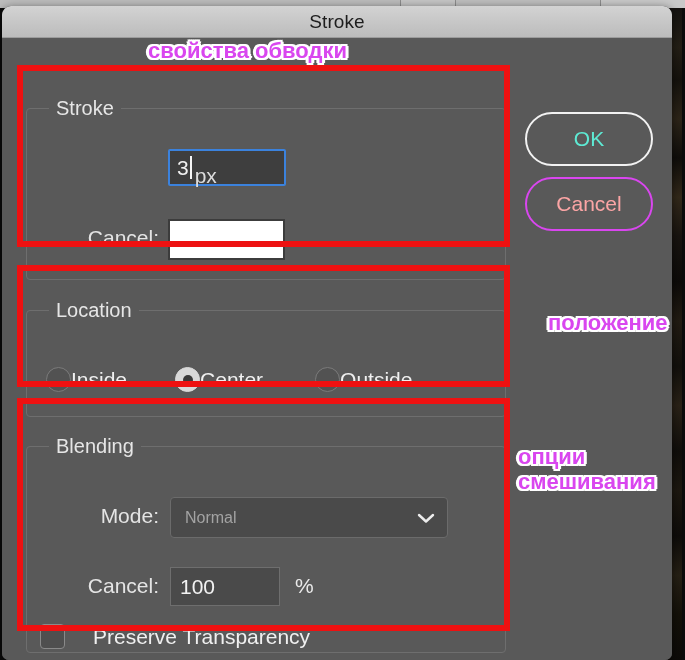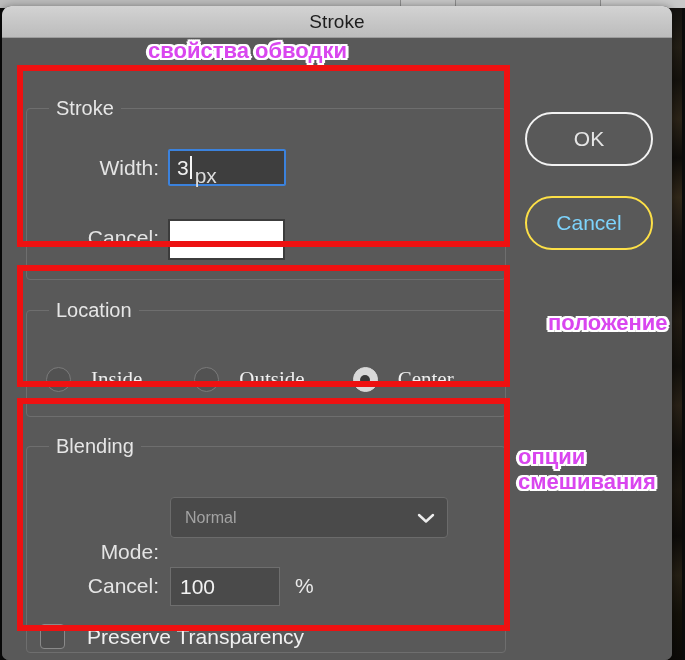--- a/index.html
+++ b/index.html
@@ -161,22 +161,21 @@
   .radio-row {
     position: absolute;
     left: 0; top: 56px;
     width: 478px;
     display: flex;
     align-items: center;
   }
   .radio-item {
     display: flex;
     align-items: center;
-    gap: 20px;
-    font-family: Liberation Serif, serif;
+    gap: 0;
   }
   .radio-item.r1 { margin-left: 19px; }
   .radio-item.r2 { margin-left: 48px; }
   .radio-item.r3 { margin-left: 52px; }
   .radio-dot {
     width: 25px; height: 25px;
     border-radius: 50%;
     background: #525252;
     border: 1px solid #7b7b7b;
     box-sizing: border-box;
@@ -195,21 +194,21 @@
     border-radius: 50%;
     background: #3a3a3a;
   }
   .radio-label {
     color: #f0f0f0;
     font-size: 21px;
     white-space: nowrap;
   }
 
   
-  #label-mode { left: 10px; top: 57px; width: 122px; margin-top: 36px; }
+  #label-mode { left: 10px; top: 57px; width: 122px; }
   #mode-select {
     position: absolute;
     left: 143px; top: 50px;
     width: 278px; height: 41px;
     background: #4a4a4a;
     border: 1px solid #6b6b6b;
     border-radius: 4px;
     box-sizing: border-box;
     display: flex;
     align-items: center;
@@ -237,21 +236,21 @@
     left: 268px; top: 127px;
     color: #eaeaea;
     font-size: 21px;
   }
 
   #preserve-row {
     position: absolute;
     left: 13px; top: 177px;
     display: flex;
     align-items: center;
-    gap: 22px;
+    gap: 28px;
   }
   #preserve-box {
     width: 25px; height: 25px;
     border-radius: 4px;
     background: #4f4f4f;
     border: 1px solid #8a8a8a;
     box-sizing: border-box;
     flex: none;
   }
   #preserve-label { color: #f0f0f0; font-size: 21px; white-space: nowrap; }
@@ -259,26 +258,26 @@
   
   .dlg-btn {
     position: absolute;
     width: 128px;
     height: 54px;
     border-radius: 27px;
     background: transparent;
     display: flex;
     align-items: center;
     justify-content: center;
-    color: #e5e5e5;
+    color: #5eead4;
     font-size: 21px;
     box-sizing: border-box;
   }
   #ok-button     { left: 523px; top: 74px;  border: 2px solid #f2f2f2; }
-  #cancel-button { left: 523px; top: 158px; border: 2px solid #fde047; color: #7dd3fc; }
+  #cancel-button { left: 523px; top: 139px; border: 2px solid #d946ef; color: #fca5a5; }
 
   
   .redbox {
     position: absolute;
     border: 6px solid #ee1111;
     box-sizing: border-box;
     pointer-events: none;
   }
   #redbox-stroke   { left: 17px;  top: 65px;  width: 493px; height: 182px; }
   #redbox-location { left: 17px;  top: 265px; width: 493px; height: 122px; }
@@ -318,46 +317,45 @@
 
   <div id="titlebar">
     <span id="title-text">Stroke</span>
   </div>
 
   <div id="dialog-body">
 
     <div class="group" id="group-stroke">
       <span class="legend">Stroke</span>
 
-      <span class="field-label" id="label-width">Width:</span>
       <div id="width-input">
         <span id="width-value">3</span>
         <span id="width-caret"></span>
         <span id="width-unit">px</span>
       </div>
 
       <span class="field-label" id="label-color">Cancel:</span>
       <div id="color-swatch"></div>
     </div>
 
     <div class="group" id="group-location">
       <span class="legend">Location</span>
 
       <div class="radio-row">
         <div class="radio-item r1">
           <span class="radio-dot"></span>
           <span class="radio-label">Inside</span>
         </div>
+        <div class="radio-item r2">
+          <span class="radio-dot checked"></span>
+          <span class="radio-label">Center</span>
+        </div>
         <div class="radio-item r3">
           <span class="radio-dot"></span>
           <span class="radio-label">Outside</span>
-        </div>
-        <div class="radio-item r2">
-          <span class="radio-dot checked"></span>
-          <span class="radio-label">Center</span>
         </div>
       </div>
     </div>
 
     <div class="group" id="group-blending">
       <span class="legend">Blending</span>
 
       <span class="field-label" id="label-mode">Mode:</span>
       <div id="mode-select">
         <span id="mode-value">Normal</span>

